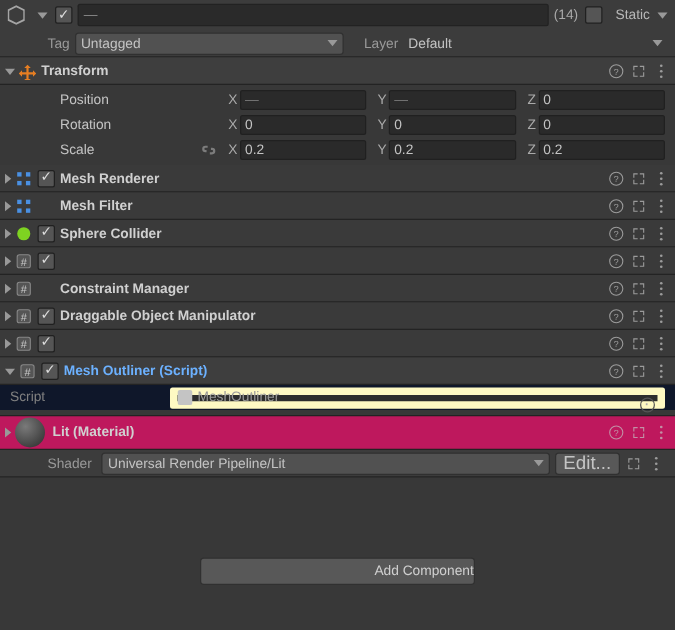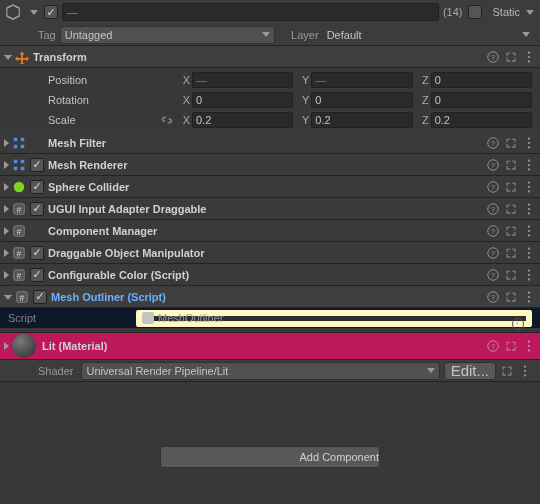--- a/index.html
+++ b/index.html
@@ -344,22 +344,22 @@
 
 <div id="comp-list">
     <div class="section-header dark">
       <span class="foldout"></span>
       <svg class="comp-icon" viewBox="0 0 16 16">
         <rect x="2" y="2" width="4" height="4" fill="#4a90e2"></rect>
         <rect x="10" y="2" width="4" height="4" fill="#4a90e2"></rect>
         <rect x="2" y="10" width="4" height="4" fill="#4a90e2"></rect>
         <rect x="10" y="10" width="4" height="4" fill="#4a90e2"></rect>
       </svg>
-      <span style="width:18px;flex-shrink:0"></span>
-      <span class="comp-title">Mesh Filter</span>
+      <span class="checkbox checked"></span>
+      <span class="comp-title">Mesh Renderer</span>
       <span class="spacer"></span>
       <svg class="tool-icon" viewBox="0 0 16 16">
         <circle cx="8" cy="8" r="6" fill="none" stroke="#c4c4c4"></circle>
         <text x="8" y="11" text-anchor="middle" font-size="8" fill="#c4c4c4">?</text>
       </svg>
       <svg class="tool-icon" viewBox="0 0 16 16">
         <path d="M3 3h4v1H4v3H3zM13 3h-4v1h3v3h1zM3 13h4v-1H4V9H3zM13 13h-4v-1h3V9h1z"></path>
       </svg>
       <svg class="tool-icon" viewBox="0 0 16 16">
         <circle cx="8" cy="3" r="1.2"></circle>
@@ -368,22 +368,22 @@
       </svg>
     </div>
     <div class="section-header dark">
       <span class="foldout"></span>
       <svg class="comp-icon" viewBox="0 0 16 16">
         <rect x="2" y="2" width="4" height="4" fill="#4a90e2"></rect>
         <rect x="10" y="2" width="4" height="4" fill="#4a90e2"></rect>
         <rect x="2" y="10" width="4" height="4" fill="#4a90e2"></rect>
         <rect x="10" y="10" width="4" height="4" fill="#4a90e2"></rect>
       </svg>
-      <span class="checkbox checked"></span>
-      <span class="comp-title">Mesh Renderer</span>
+      <span style="width:18px;flex-shrink:0"></span>
+      <span class="comp-title">Mesh Filter</span>
       <span class="spacer"></span>
       <svg class="tool-icon" viewBox="0 0 16 16">
         <circle cx="8" cy="8" r="6" fill="none" stroke="#c4c4c4"></circle>
         <text x="8" y="11" text-anchor="middle" font-size="8" fill="#c4c4c4">?</text>
       </svg>
       <svg class="tool-icon" viewBox="0 0 16 16">
         <path d="M3 3h4v1H4v3H3zM13 3h-4v1h3v3h1zM3 13h4v-1H4V9H3zM13 13h-4v-1h3V9h1z"></path>
       </svg>
       <svg class="tool-icon" viewBox="0 0 16 16">
         <circle cx="8" cy="3" r="1.2"></circle>
@@ -412,21 +412,20 @@
         <circle cx="8" cy="13" r="1.2"></circle>
       </svg>
     </div>
     <div class="section-header dark">
       <span class="foldout"></span>
       <svg class="comp-icon" viewBox="0 0 16 16">
         <rect x="2" y="2" width="12" height="12" rx="2" fill="#555" stroke="#888"></rect>
         <text x="8" y="12" text-anchor="middle" font-size="10" fill="#ccc">#</text>
       </svg>
       <span class="checkbox checked"></span>
-      <span class="comp-title">UGUI Input Adapter Draggable</span>
       <span class="spacer"></span>
       <svg class="tool-icon" viewBox="0 0 16 16">
         <circle cx="8" cy="8" r="6" fill="none" stroke="#c4c4c4"></circle>
         <text x="8" y="11" text-anchor="middle" font-size="8" fill="#c4c4c4">?</text>
       </svg>
       <svg class="tool-icon" viewBox="0 0 16 16">
         <path d="M3 3h4v1H4v3H3zM13 3h-4v1h3v3h1zM3 13h4v-1H4V9H3zM13 13h-4v-1h3V9h1z"></path>
       </svg>
       <svg class="tool-icon" viewBox="0 0 16 16">
         <circle cx="8" cy="3" r="1.2"></circle>
@@ -434,21 +433,21 @@
         <circle cx="8" cy="13" r="1.2"></circle>
       </svg>
     </div>
     <div class="section-header dark">
       <span class="foldout"></span>
       <svg class="comp-icon" viewBox="0 0 16 16">
         <rect x="2" y="2" width="12" height="12" rx="2" fill="#555" stroke="#888"></rect>
         <text x="8" y="12" text-anchor="middle" font-size="10" fill="#ccc">#</text>
       </svg>
       <span style="width:18px;flex-shrink:0"></span>
-      <span class="comp-title">Component Manager</span>
+      <span class="comp-title">Constraint Manager</span>
       <span class="spacer"></span>
       <svg class="tool-icon" viewBox="0 0 16 16">
         <circle cx="8" cy="8" r="6" fill="none" stroke="#c4c4c4"></circle>
         <text x="8" y="11" text-anchor="middle" font-size="8" fill="#c4c4c4">?</text>
       </svg>
       <svg class="tool-icon" viewBox="0 0 16 16">
         <path d="M3 3h4v1H4v3H3zM13 3h-4v1h3v3h1zM3 13h4v-1H4V9H3zM13 13h-4v-1h3V9h1z"></path>
       </svg>
       <svg class="tool-icon" viewBox="0 0 16 16">
         <circle cx="8" cy="3" r="1.2"></circle>
@@ -478,21 +477,20 @@
         <circle cx="8" cy="13" r="1.2"></circle>
       </svg>
     </div>
     <div class="section-header dark">
       <span class="foldout"></span>
       <svg class="comp-icon" viewBox="0 0 16 16">
         <rect x="2" y="2" width="12" height="12" rx="2" fill="#555" stroke="#888"></rect>
         <text x="8" y="12" text-anchor="middle" font-size="10" fill="#ccc">#</text>
       </svg>
       <span class="checkbox checked"></span>
-      <span class="comp-title">Configurable Color (Script)</span>
       <span class="spacer"></span>
       <svg class="tool-icon" viewBox="0 0 16 16">
         <circle cx="8" cy="8" r="6" fill="none" stroke="#c4c4c4"></circle>
         <text x="8" y="11" text-anchor="middle" font-size="8" fill="#c4c4c4">?</text>
       </svg>
       <svg class="tool-icon" viewBox="0 0 16 16">
         <path d="M3 3h4v1H4v3H3zM13 3h-4v1h3v3h1zM3 13h4v-1H4V9H3zM13 13h-4v-1h3V9h1z"></path>
       </svg>
       <svg class="tool-icon" viewBox="0 0 16 16">
         <circle cx="8" cy="3" r="1.2"></circle>

